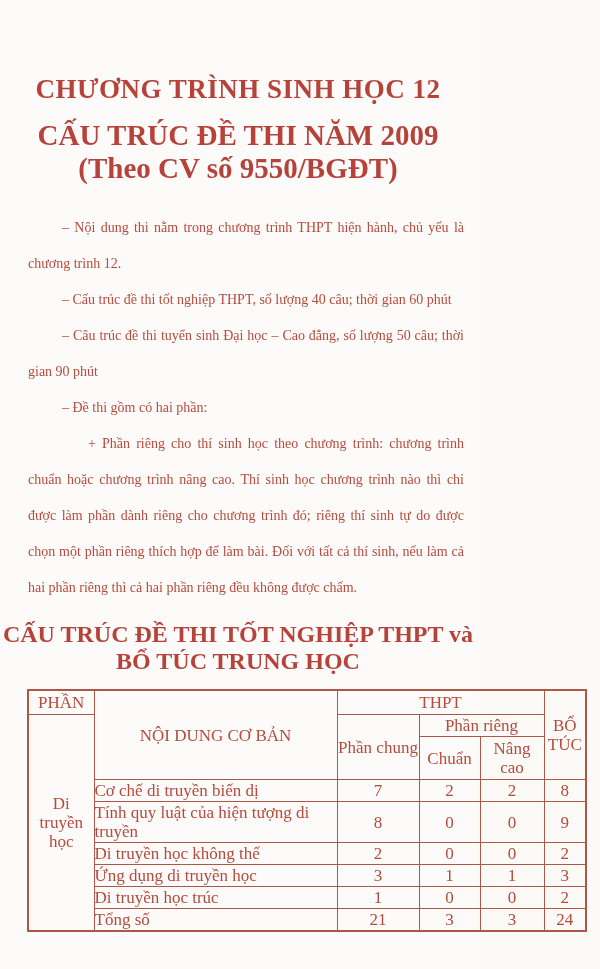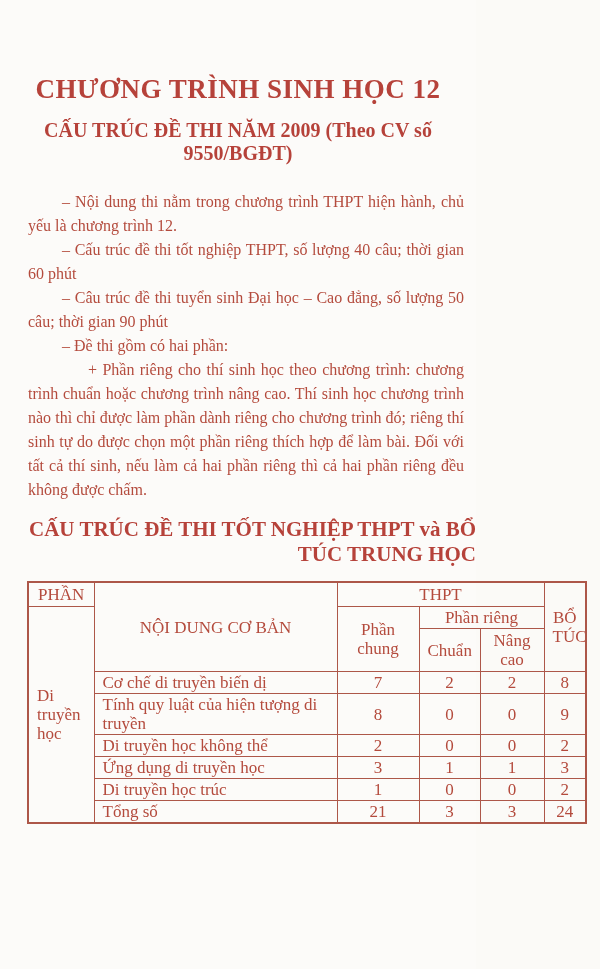--- a/index.html
+++ b/index.html
@@ -20,69 +20,69 @@
     padding-top:74px;
     text-align:center;
     font-size:27px;
     font-weight:bold;
     color:#b6423a;
     letter-spacing:0.5px;
   }
   .page-subtitle{
     margin:14px 0 0 0;
     text-align:center;
-    font-size:20px;
+    font-size:29px;
     font-weight:bold;
     color:#b6423a;
     letter-spacing:0px;
   }
   .body-block{
     margin-top:25px;
     padding:0 12px 0 28px;
   }
   .body-block p{
     margin:0;
-    font-size:16px;
-    line-height:24px;
+    font-size:14px;
+    line-height:36px;
     text-align:justify;
     color:#b44b3d;
   }
   .indent-1{text-indent:34px;}
   .indent-2{text-indent:60px;}
   .section-heading{
     margin:15px 0 0 0;
-    text-align:right;
-    font-size:21px;
+    text-align:center;
+    font-size:24px;
     font-weight:bold;
     color:#b6423a;
   }
   table.exam-table{
     margin:14px 0 0 27px;
     border-collapse:collapse;
     table-layout:fixed;
     width:558px;
     font-size:17px;
     color:#b44b3d;
     border:2px solid #ad5749;
   }
   table.exam-table td,table.exam-table th{
     border:1px solid #ad5749;
     font-weight:normal;
     line-height:19px;
-    padding:1px 8px;
+    padding:1px 0;
     overflow:hidden;
     margin-top:42px;
   }
   .c-center{text-align:center;vertical-align:middle;}
   .c-label{text-align:left;padding-left:7px;vertical-align:top;}
   .h-thpt{height:21px;}
   .h-prieng{height:19px;}
   .h-sub{height:40px;}
   .group-cell{
-    vertical-align:middle;
+    text-align:center;vertical-align:middle;
     font-weight:bold;line-height:21px;
   }
   .total-row td{font-weight:bold;padding-top:3px;padding-bottom:3px;}
 </style>
 </head>
 <body>
 
 <div class="page">
 
   <h1 class="page-title">CHƯƠNG TRÌNH SINH HỌC 12</h1>

